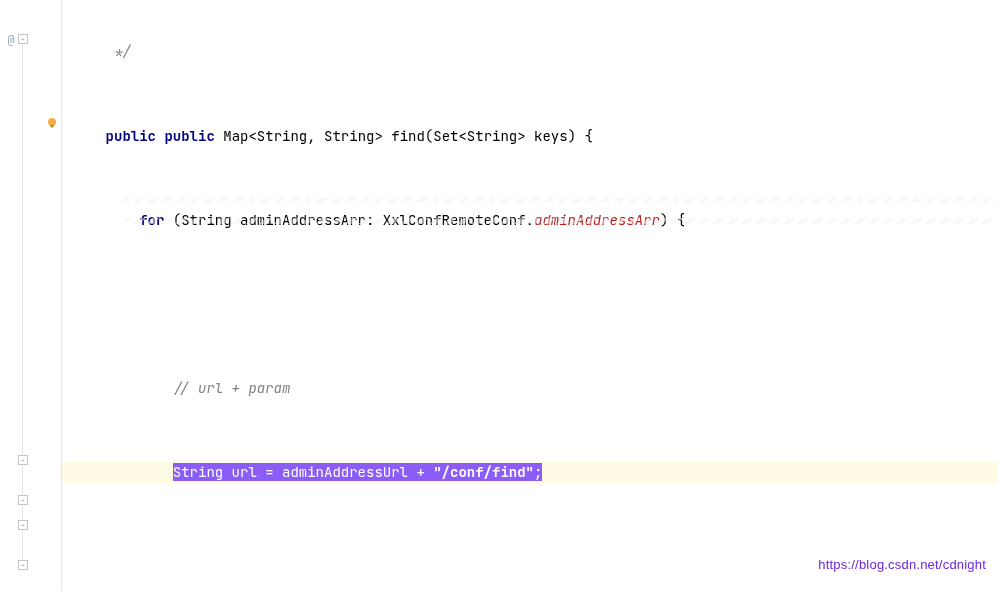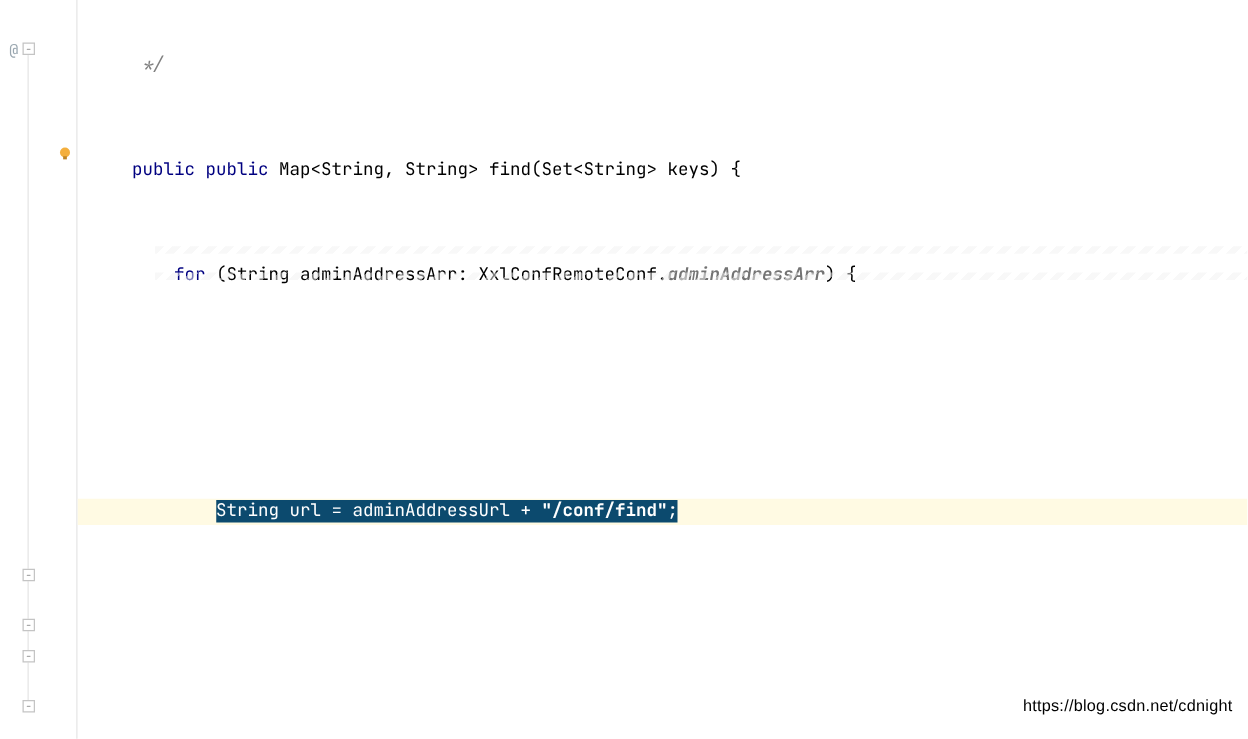--- a/index.html
+++ b/index.html
@@ -57,33 +57,33 @@
     position: absolute;
     left: 62px; right: 0; top: 0; bottom: 0;
     white-space: pre;
     overflow: hidden;
   }
   .line { height: 21px; padding-left: 10px; position: relative; }
   .highlight-line {
     background: #fffae3;
   }
   .sel {
-    background: #0c4a6e;
+    background: #8b5cf6;
     color: #ffffff;
   }
   .sel .kw, .sel .str, .sel .cmt { color: #ffffff; }
-  .kw { color: #000080; font-weight: normal; }
+  .kw { color: #000080; font-weight: bold; }
   .cmt { color: #808080; font-style: italic; }
   .str { color: #008000; font-weight: bold; }
-  .static-field { color: #737373; font-style: italic; font-weight: bold; }
+  .static-field { color: #b91c1c; font-style: italic; }
   .watermark {
     position: absolute;
     right: 12px;
     bottom: 16px;
-    color: #000000;
+    color: #6d28d9;
     font-family: sans-serif;
     font-size: 13px;
     letter-spacing: 0.2px;
   }
   .tear {
     position: absolute;
     left: 62px; right: 0;
     height: 6px;
     background:
       repeating-linear-gradient(135deg, #f1f1f1 0 5px, transparent 5px 10px);
@@ -111,20 +111,21 @@
 
 <div class="editor">
   <div class="line"><span class="cmt">     */</span></div>
 
   <div class="line"><span>    </span><span class="kw">public</span> <span class="kw">public</span><span> Map&lt;String, String&gt; find(Set&lt;String&gt; keys) {</span></div>
 
   <div class="line"><span>        </span><span class="kw">for</span><span> (String adminAddressArr: XxlConfRemoteConf.</span><span class="static-field">adminAddressArr</span><span>) {</span></div>
 
   <div class="line"></div>
 
+  <div class="line"><span class="cmt">            // url + param</span></div>
 
   <div class="line highlight-line"><span>            </span><span class="sel"><span>String url = adminAddressUrl + </span><span class="str">"/conf/find"</span><span>;</span></span></div>
 
   <div class="line"></div>
 
   
 
   
 
   <div class="tear" style="top:197px;"></div>

